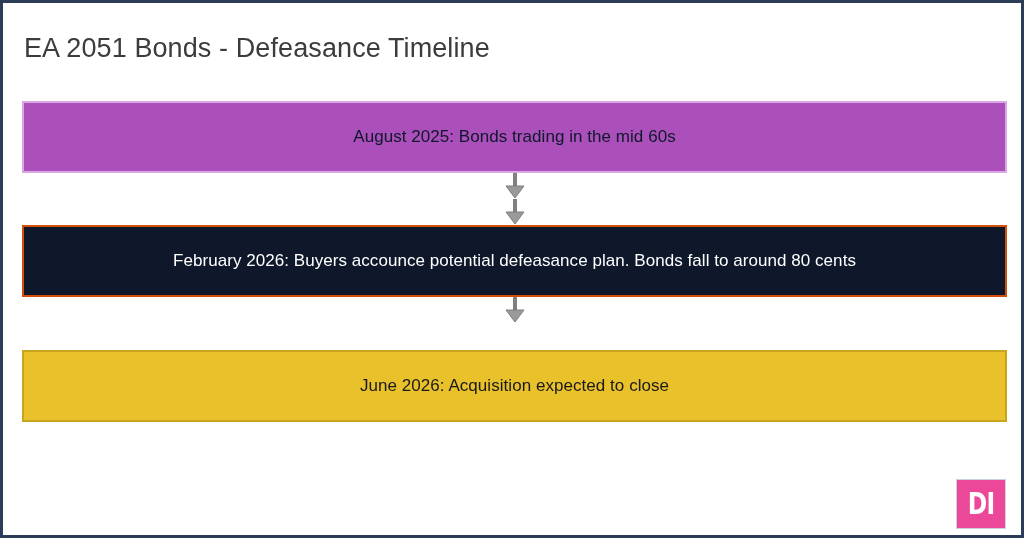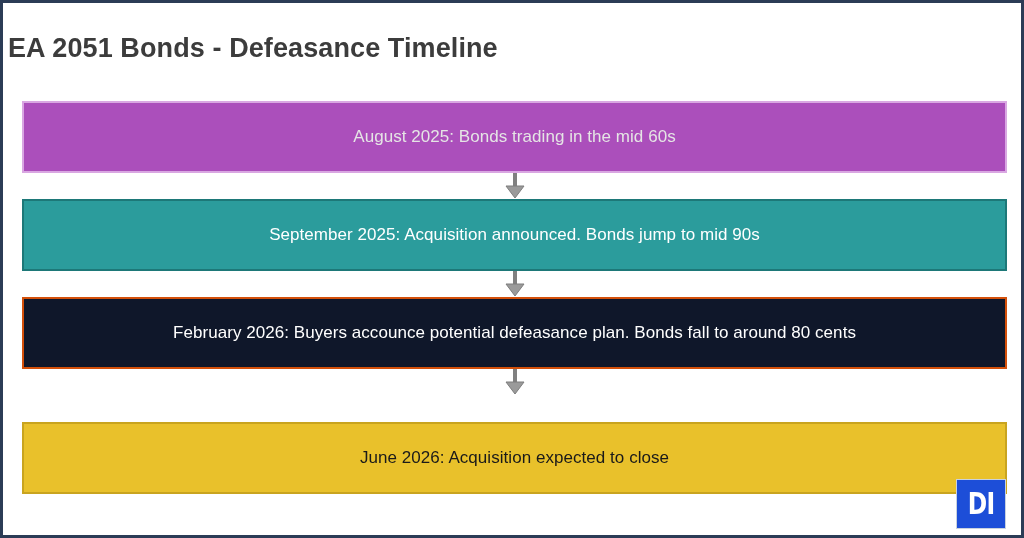--- a/index.html
+++ b/index.html
@@ -19,24 +19,24 @@
     box-sizing: border-box;
     width: 1024px;
     height: 538px;
     background: #ffffff;
     border: 3px solid #2b3c56;
     padding: 0;
   }
 
   .slide-title {
     position: absolute;
-    left: 5px;
+    left: 21px;
     top: 30px;
     font-size: 27px;
-    font-weight: 700;
+    font-weight: 400;
     color: #3c3c3c;
     letter-spacing: 0.1px;
     white-space: nowrap;
   }
 
   .timeline {
     position: absolute;
     left: 19px;
     top: 98px;
     width: 985px;
@@ -75,21 +75,21 @@
     height: 26px;
     display: block;
   }
 
   .logo {
     position: absolute;
     right: 15px;
     bottom: 6px;
     width: 50px;
     height: 50px;
-    background: #1d4ed8;
+    background: #ec4899;
     border: 1px solid #c9d2de;
     box-sizing: border-box;
     display: flex;
     align-items: center;
     justify-content: center;
   }
   .logo-text {
     color: #ffffff;
     font-family: "DejaVu Sans", sans-serif;
     font-weight: bold;
@@ -102,33 +102,30 @@
 </head>
 <body>
 
 <div class="slide">
 
   <div class="slide-title">EA 2051 Bonds - Defeasance Timeline</div>
 
   <div class="timeline">
 
     <div class="tl-step" style="background:#ab4fbb;border:2px solid #d9a7e2;">
-      <span class="tl-label" style="color:#e5e5e5;">August 2025: Bonds trading in the mid 60s</span>
+      <span class="tl-label" style="color:#0f172a;">August 2025: Bonds trading in the mid 60s</span>
     </div>
 
     <div class="tl-gap">
       <svg class="tl-arrow" viewBox="0 0 22 26">
         <rect x="9" y="0" width="4" height="14" fill="#808080"></rect>
         <polygon points="2,13 20,13 11,25" fill="#9a9a9a" stroke="#7d7d7d" stroke-width="1"></polygon>
       </svg>
     </div>
 
-    <div class="tl-step" style="background:#2b9c9c;border:2px solid #1d7878;">
-      <span class="tl-label" style="color:#ffffff;">September 2025: Acquisition announced. Bonds jump to mid 90s</span>
-    </div>
 
     <div class="tl-gap">
       <svg class="tl-arrow" viewBox="0 0 22 26">
         <rect x="9" y="0" width="4" height="14" fill="#808080"></rect>
         <polygon points="2,13 20,13 11,25" fill="#9a9a9a" stroke="#7d7d7d" stroke-width="1"></polygon>
       </svg>
     </div>
 
     <div class="tl-step" style="background:#0f172a;border:2px solid #d4500a;">
       <span class="tl-label" style="color:#ffffff;">February 2026: Buyers accounce potential defeasance plan. Bonds fall to around 80 cents</span>

